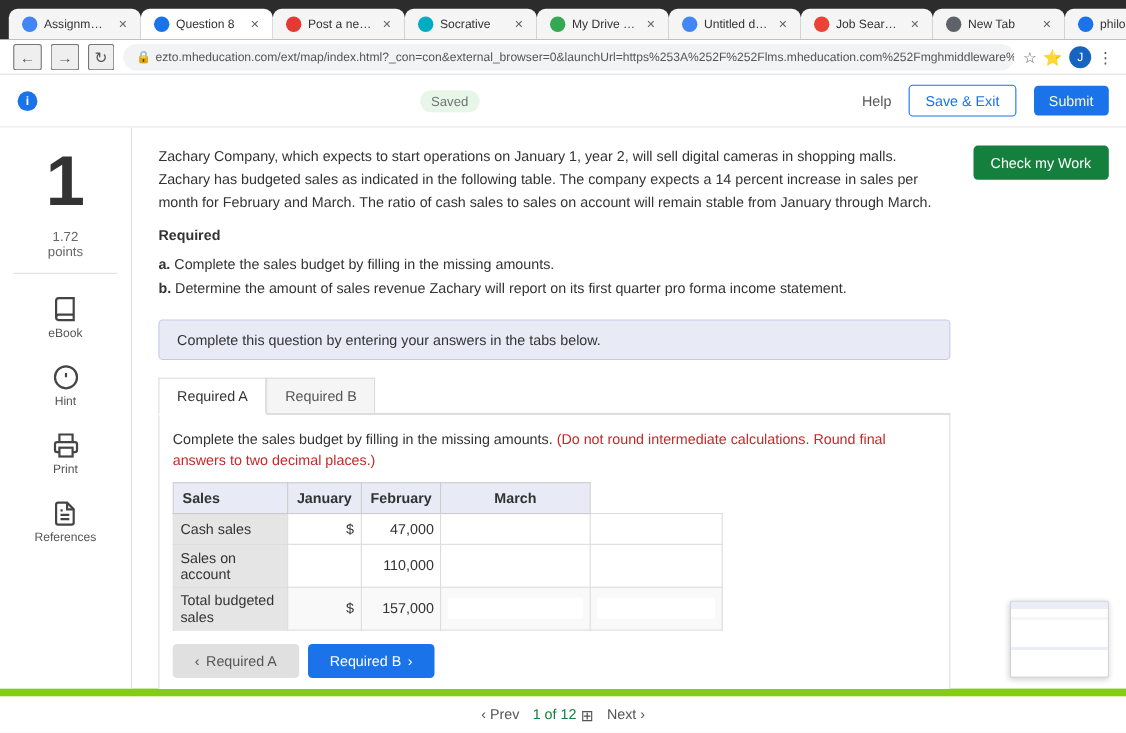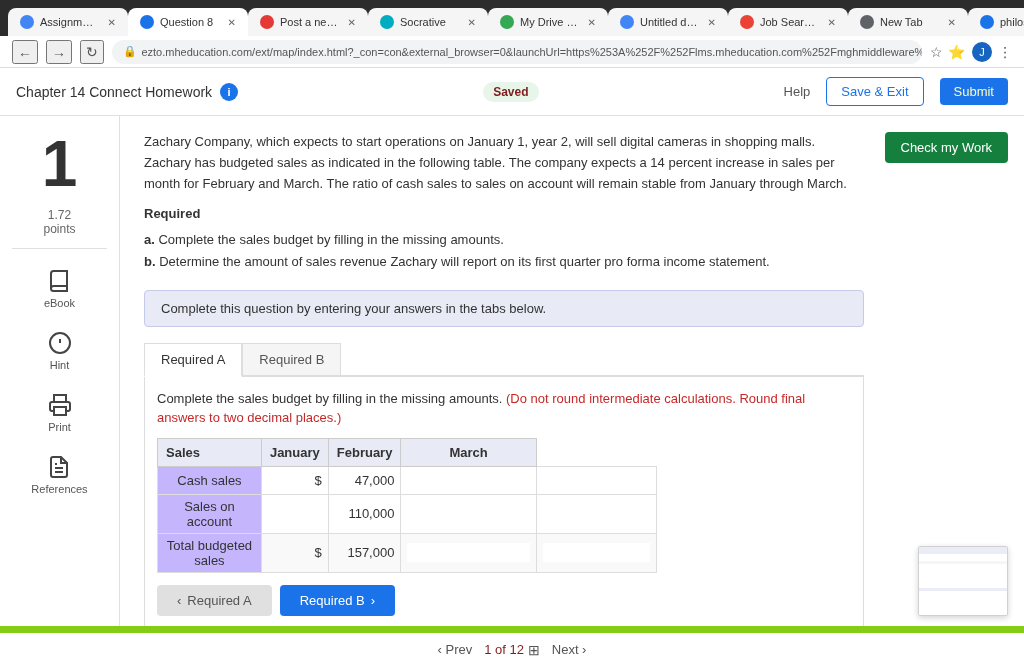--- a/index.html
+++ b/index.html
@@ -15,21 +15,21 @@
     .nav-btn { color: #555; font-size: 14px; cursor: pointer; padding: 2px 4px; }
     .address-box { flex: 1; height: 24px; background: #f1f3f4; border-radius: 12px; display: flex; align-items: center; padding: 0 12px; font-size: 11px; color: #555; overflow: hidden; white-space: nowrap; text-overflow: ellipsis; }
     .addr-icon { color: #4285f4; margin-right: 4px; }
     .browser-actions { display: flex; gap: 6px; align-items: center; }
     .browser-action-btn { color: #555; font-size: 14px; cursor: pointer; }
 
     
     .app-header { background: #fff; height: 48px; display: flex; align-items: center; padding: 0 16px; border-bottom: 1px solid #e0e0e0; justify-content: space-between; }
     .header-left { display: flex; align-items: center; gap: 8px; font-size: 14px; font-weight: 500; color: #333; }
     .info-icon { width: 18px; height: 18px; background: #1a73e8; border-radius: 50%; color: white; display: inline-flex; align-items: center; justify-content: center; font-size: 11px; font-weight: bold; cursor: pointer; }
-    .saved-badge { background: #e8f5e9; color: #7f1d1d; padding: 3px 10px; border-radius: 12px; font-size: 12px; font-weight: bold; }
+    .saved-badge { background: #e8f5e9; color: #737373; padding: 3px 10px; border-radius: 12px; font-size: 12px; }
     .header-right { display: flex; align-items: center; gap: 16px; }
     .header-btn { background: none; border: none; color: #555; font-size: 13px; cursor: pointer; }
     .save-exit-btn { background: none; border: 1px solid #1a73e8; color: #1a73e8; padding: 6px 14px; border-radius: 4px; font-size: 13px; cursor: pointer; }
     .submit-btn { background: #1a73e8; border: none; color: #fef9c3; padding: 6px 14px; border-radius: 4px; font-size: 13px; cursor: pointer; }
 
     
     .main-container { display: flex; height: calc(666px - 36px - 32px - 48px - 40px); overflow: hidden; background: #fff; }
     .sidebar { width: 120px; border-right: 1px solid #e0e0e0; background: #fff; display: flex; flex-direction: column; align-items: center; padding: 16px 0; gap: 8px; flex-shrink: 0; }
     .question-number { font-size: 64px; font-weight: bold; color: #333; text-align: center; line-height: 1; margin-bottom: 4px; }
     .points { font-size: 12px; color: #666; text-align: center; }
@@ -57,36 +57,36 @@
     
     .tab-content { border: 1px solid #ddd; border-top: none; padding: 12px; max-width: 720px; background: #fff; }
     .instruction-text { font-size: 13px; color: #333; margin-bottom: 10px; line-height: 1.5; }
     .instruction-text .warning { color: #c62828; }
 
     
     .sales-table { border-collapse: collapse; font-size: 13px; width: 100%; max-width: 500px; }
     .sales-table th { background: #e8eaf6; padding: 6px 8px; text-align: center; border: 1px solid #ccc; font-weight: 600; }
     .sales-table th.left { text-align: left; }
     .sales-table td { padding: 4px 6px; border: 1px solid #ddd; }
-    .sales-table td.label { background: #c4b5fd; text-align: center; }
+    .sales-table td.label { background: #e5e5e5; }
     .sales-table input { border: none; outline: none; width: 100%; text-align: right; font-size: 13px; background: #fff; padding: 2px 4px; }
     .sales-table .value { text-align: right; }
     .total-row td { font-weight: 500; background: #f9f9f9; }
 
     
     .nav-buttons { display: flex; gap: 8px; margin-top: 12px; max-width: 720px; }
     .nav-req-btn { padding: 8px 20px; border-radius: 4px; font-size: 13px; cursor: pointer; display: flex; align-items: center; gap: 6px; }
     .nav-req-btn.prev { background: #e0e0e0; color: #555; border: none; }
     .nav-req-btn.next-active { background: #1a73e8; color: white; border: none; }
 
     
     .bottom-bar { height: 40px; background: #fff; border-top: 7px solid #84cc16; display: flex; align-items: center; justify-content: center; gap: 12px; font-size: 13px; }
     .bottom-nav { display: flex; align-items: center; gap: 4px; }
     .page-nav-btn { background: none; border: none; color: #555; font-size: 13px; cursor: pointer; padding: 4px 8px; }
-    .page-info { font-size: 13px; color: #7f1d1d; }
+    .page-info { font-size: 13px; color: #15803d; }
     .grid-icon { color: #555; cursor: pointer; font-size: 14px; }
 
     
     .thumbnail-preview { position: fixed; bottom: 50px; right: 16px; width: 90px; height: 70px; background: #fff; border: 1px solid #ccc; box-shadow: 0 2px 6px rgba(0,0,0,0.2); border-radius: 2px; overflow: hidden; opacity: 0.9; }
   </style>
 </head>
 <body>
 
 <div class="browser-tabs">
   <div class="tab">
@@ -148,21 +148,20 @@
   <div class="browser-actions">
     <span class="browser-action-btn">☆</span>
     <span class="browser-action-btn">⭐</span>
     <span class="browser-action-btn" style="background:#1565c0;color:white;border-radius:50%;width:20px;height:20px;display:inline-flex;align-items:center;justify-content:center;font-size:11px;">J</span>
     <span class="browser-action-btn">⋮</span>
   </div>
 </div>
 
 <div class="app-header">
   <div class="header-left">
-    <span>Chapter 14 Connect Homework</span>
     <div class="info-icon">i</div>
   </div>
   <div>
     <span class="saved-badge">Saved</span>
   </div>
   <div class="header-right">
     <button class="header-btn">Help</button>
     <button class="save-exit-btn">Save &amp; Exit</button>
     <button class="submit-btn">Submit</button>
   </div>

